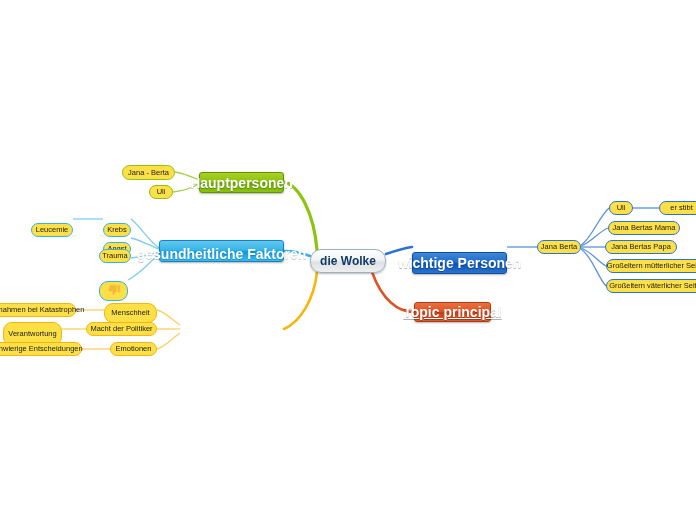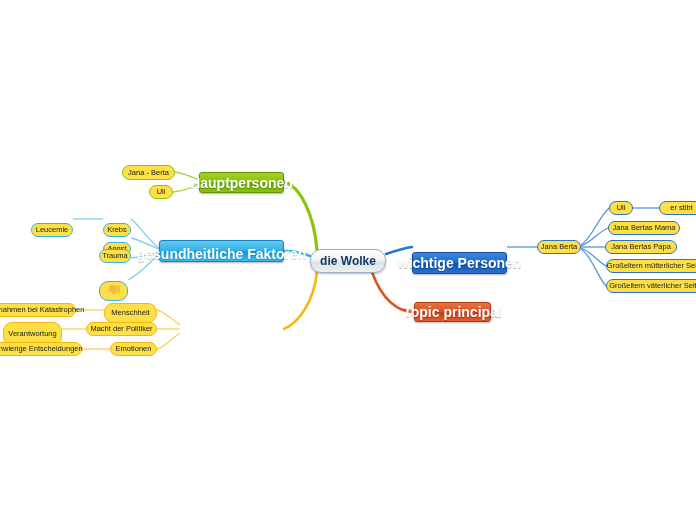--- a/index.html
+++ b/index.html
@@ -72,20 +72,21 @@
   .n-amber {
     background: linear-gradient(to bottom, #ffcc33 0%, #f6b60d 46%, #e09000 54%, #f7bb12 100%);
     border: 1px solid #cf8c00;
     color: #3a2a00;
     text-shadow: none;
   }
   .n-red {
     background: linear-gradient(to bottom, #e8713f 0%, #de5426 46%, #c63c15 54%, #e05f2b 100%);
     border: 1px solid #b23a12;
     text-shadow: 0 1px 0 rgba(0,0,0,0.3);
+    text-decoration: underline;
   }
   
   .n-leaf {
     background: #fde047;
     border-radius: 9px;
     border: 1.4px solid #888;
     font-size: 7.5px;
     color: #1b1b1b;
     padding: 0 5px;
   }

